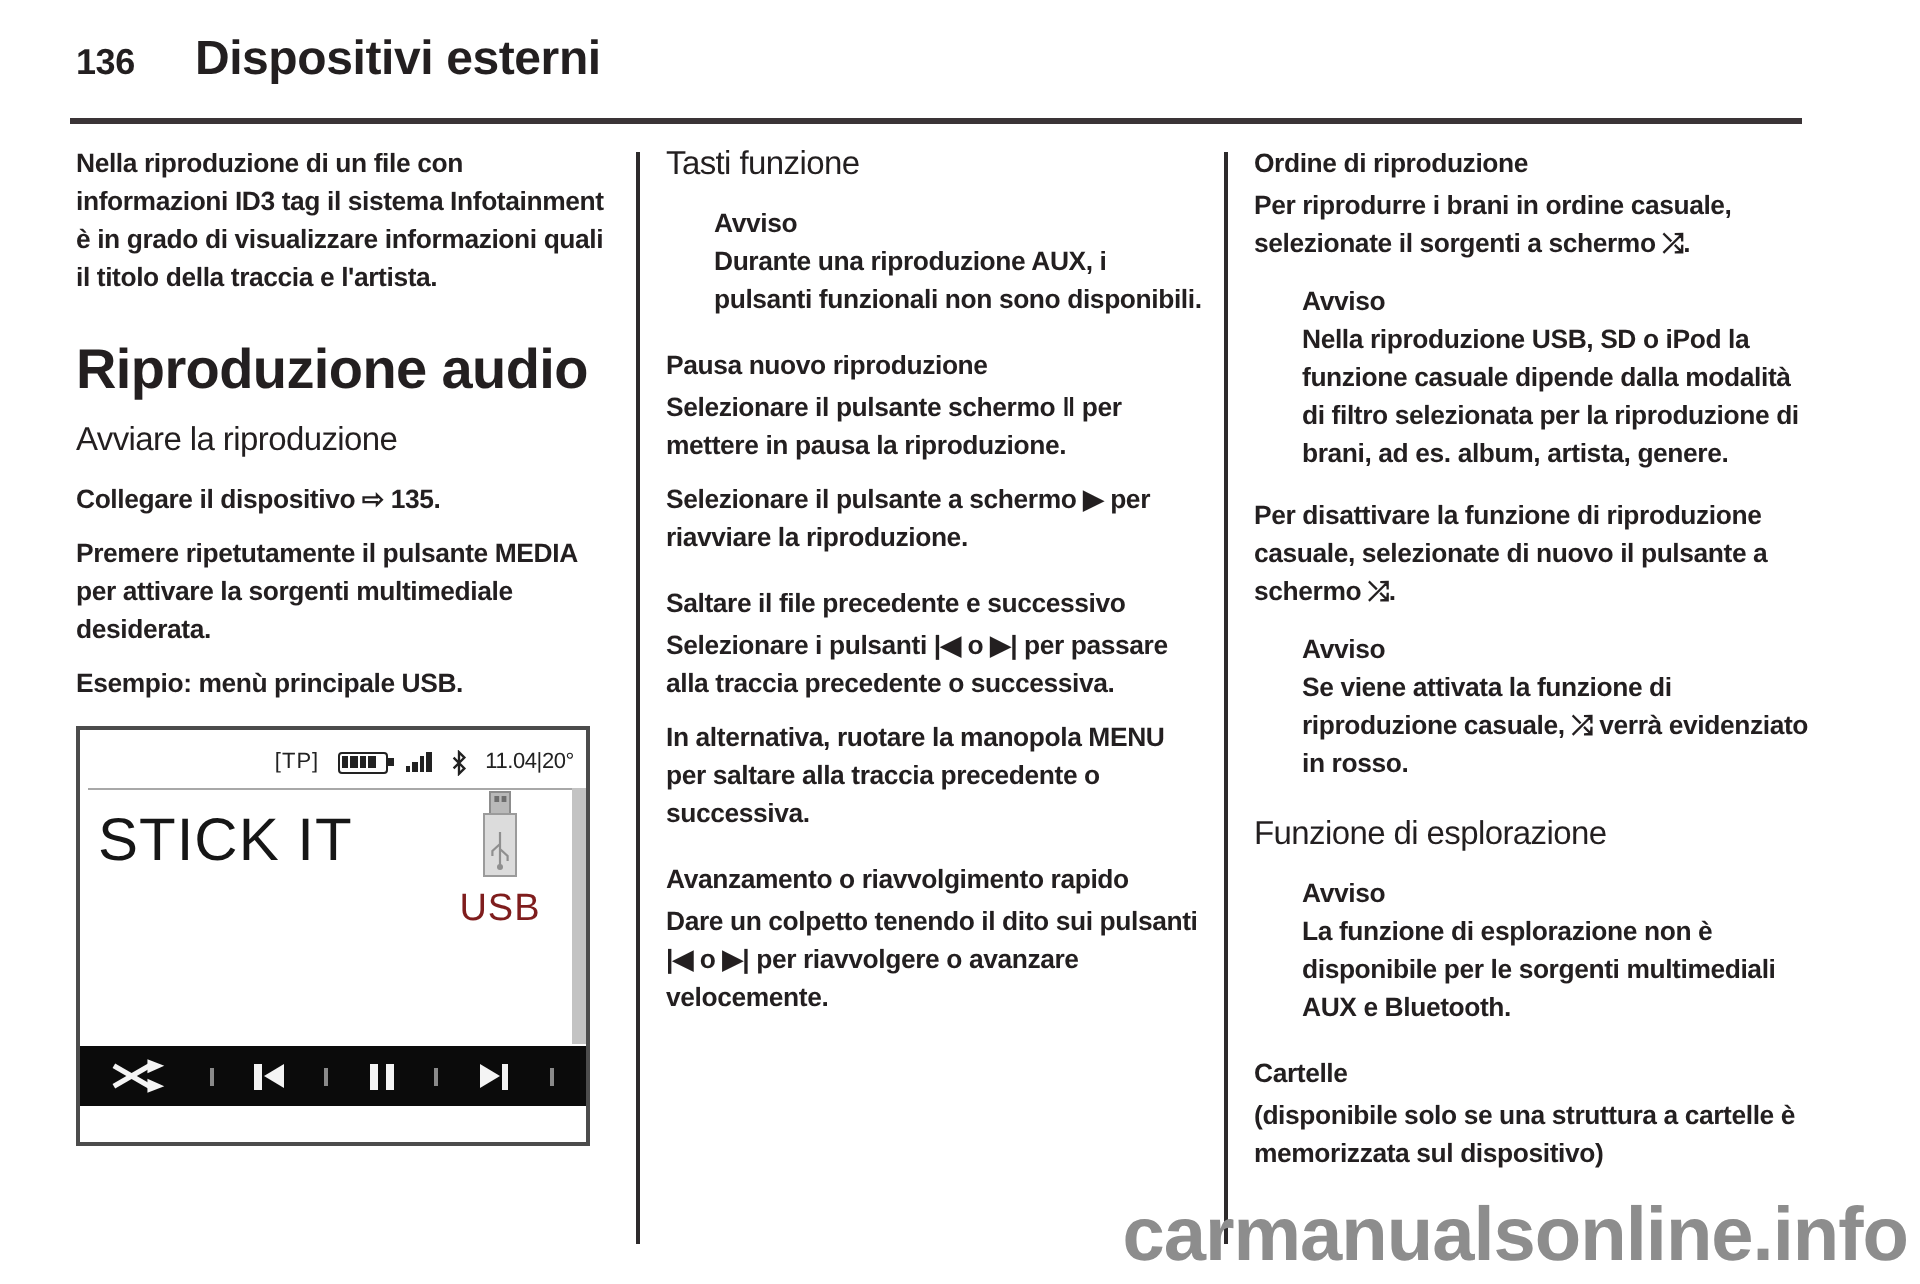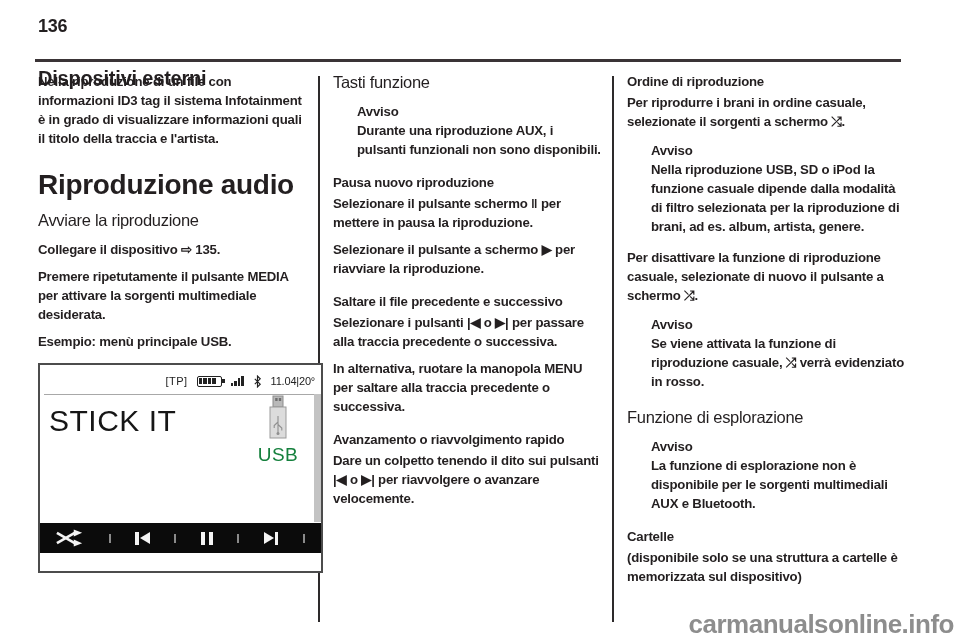--- a/index.html
+++ b/index.html
@@ -2,78 +2,78 @@
 <html><head>
 <meta charset="utf-8">
 <style>
   * { margin:0; padding:0; box-sizing:border-box; }
   html,body { background:#ffffff; }
   .page {
     position:relative; width:960px; height:642px; background:#ffffff; overflow:hidden;
     font-family:"Liberation Sans", sans-serif; color:#231f20;
   }
   
-  .hdr { position:absolute; left:38px; top:16px; display:flex; align-items:baseline; gap:30px;flex-direction:column; }
+  .hdr { position:absolute; left:38px; top:16px; display:flex; align-items:baseline; gap:30px; }
   .hdr .pagenum { font-size:18px; font-weight:700; letter-spacing:-0.2px; }
-  .hdr .ptitle  { font-size:20px; font-weight:700; letter-spacing:-0.2px;text-align:right; }
+  .hdr .ptitle  { font-size:24px; font-weight:700; letter-spacing:-0.2px;text-align:right; }
   .hdr-rule { position:absolute; left:35px; top:59px; width:866px; height:3px; background:#3a3436; }
   
   .col { position:absolute; top:72px; font-size:13.2px; line-height:19px; font-weight:700; letter-spacing:-0.2px; }
   .col1 { left:38px;  width:272px; }
   .col2 { left:333px; width:268px; }
   .col3 { left:627px; width:278px; }
   .vdiv { position:absolute; top:76px; width:2px; height:546px; background:#2d2a2b; }
   .vdiv1 { left:318px; } .vdiv2 { left:612px; }
   .col p { margin:0 0 8px 0; }
   h1.sec { font-size:28px; line-height:26px; font-weight:700; margin:24px 0 12px 0; letter-spacing:-0.3px; }
   h2.sub { font-size:16.5px; line-height:20px; font-weight:400; margin:0 0 10px 0; letter-spacing:-0.3px; }
   h2.sub.mt { margin-top:16px; }
   .runin { font-weight:700; margin:14px 0 2px 0; }
   .runin.nowrap { white-space:nowrap; }
   .notice { margin:10px 0 12px 24px; }
   .notice .nlabel { font-weight:700; }
   
   .screen {
-    position:relative; margin-top:12px; width:285px; height:210px;
+    position:relative; margin-top:12px; width:257px; height:210px;
     background:#ffffff; border:2px solid #4c4c4c;
   }
   .sbar {
     height:24px; margin:4px 6px 0 6px; display:flex; align-items:center;
     justify-content:flex-end; gap:9px; font-size:11px; font-weight:400; color:#222;
   }
   .sbar .tp { letter-spacing:0.5px; }
   .batt { position:relative; width:25px; height:11px; border:1.5px solid #222; border-radius:2px;
           display:flex; align-items:center; gap:1px; padding:1px; }
   .batt i { display:block; width:3.5px; height:6px; background:#222; }
   .batt:after { content:""; position:absolute; right:-4px; top:2.5px; width:2.5px; height:4px; background:#222; }
   .signal { display:flex; align-items:flex-end; gap:1px; height:10px; }
   .signal i { display:block; width:2.5px; background:#222; }
   .signal .s1{height:3px;} .signal .s2{height:5px;} .signal .s3{height:8px;} .signal .s4{height:10px;}
   .sdiv { height:1px; background:#a8a8a8; margin:1px 4px 0 4px; }
   .main { position:relative; height:128px; }
   .track { position:absolute; left:9px; top:10px; font-size:30px; line-height:32px; font-weight:400;
            color:#161616; letter-spacing:0.5px; }
   .usbwrap { position:absolute; right:17px; top:0px; width:52px; text-align:center; }
-  .usblabel { font-size:19px; font-weight:400; color:#15803d; margin-top:-2px; letter-spacing:0.5px; }
+  .usblabel { font-size:19px; font-weight:400; color:#7f1d1d; margin-top:-2px; letter-spacing:0.5px; }
   .shadow-r { position:absolute; right:0; top:29px; width:7px; height:128px; background:#c3c3c3; }
   .ctrl {
     position:relative; height:30px; background:#0b0b0b; display:flex; align-items:center;
     justify-content:space-between; padding:0 16px;
   }
   .csep { width:2px; height:9px; background:#8a8a8a; }
   .ci { display:flex; align-items:center; }
   .vbar { width:3.5px; height:13px; background:#f4f4f4; }
   .tri-l { width:0; height:0; border-top:6.5px solid transparent; border-bottom:6.5px solid transparent;
            border-right:10px solid #f4f4f4; margin-left:1px; }
   .tri-r { width:0; height:0; border-top:6.5px solid transparent; border-bottom:6.5px solid transparent;
            border-left:10px solid #f4f4f4; margin-right:1px; }
   .pause { gap:4px; }
   .pbar { width:4px; height:13px; background:#f4f4f4; }
   
-  .wm { position:absolute; right:6px; bottom:2px; font-size:26px; font-weight:700;
+  .wm { position:absolute; right:6px; bottom:2px; font-size:38px; font-weight:700;
         color:#8d8d8d; letter-spacing:-0.5px; }
 </style>
 </head>
 <body>
 
 <div class="page">
 
   <div class="hdr">
     <span class="pagenum">136</span>
     <span class="ptitle">Dispositivi esterni</span>

